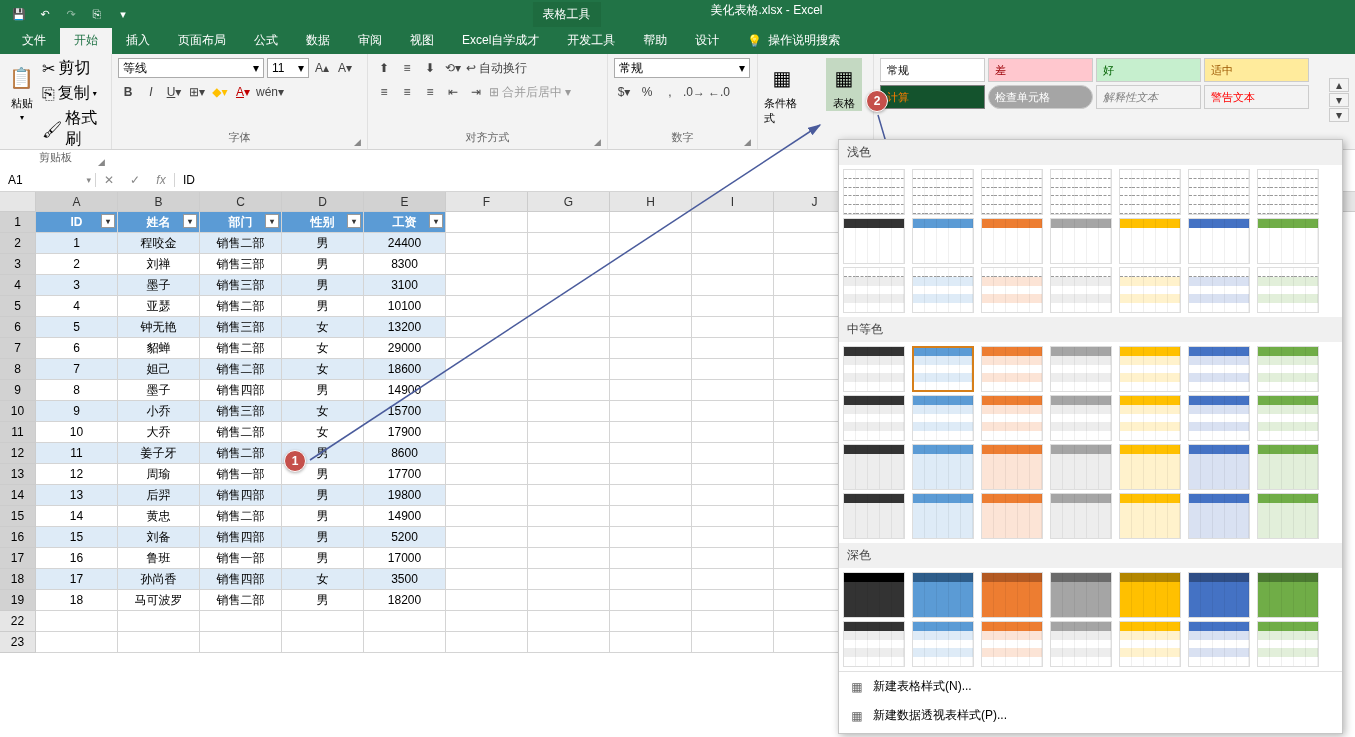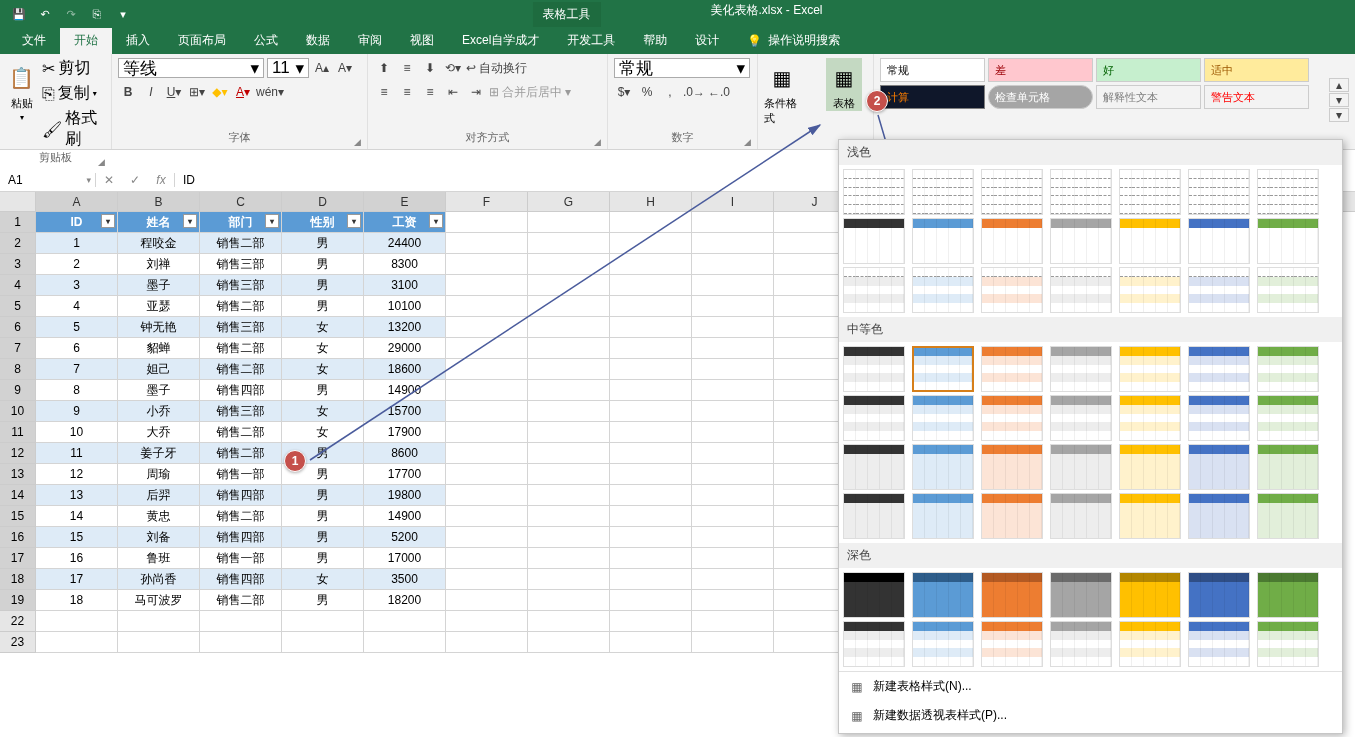--- a/index.html
+++ b/index.html
@@ -22,32 +22,32 @@
 .ribbon { height: 96px; background: #f3f3f3; border-bottom: 1px solid #d4d4d4; display: flex; }
 .rgroup { border-right: 1px solid #e0e0e0; padding: 4px 6px 2px 6px; display: flex; flex-direction: column; justify-content: space-between; }
 .rgroup-label { text-align: center; font-size: 11px; color: #666; padding-bottom: 2px; position: relative; }
 .rgroup-label .dlauncher { position: absolute; right: 0; bottom: 0; font-size: 9px; color: #888; }
 .rgroup-body { display: flex; gap: 4px; flex: 1; }
 .rcol { display: flex; flex-direction: column; gap: 2px; }
 .rrow { display: flex; align-items: center; gap: 3px; }
 .rbtn { min-width: 20px; height: 20px; display: flex; align-items: center; justify-content: center; font-size: 12px; cursor: pointer; color: #444; }
 .big-btn { width: 36px; display: flex; flex-direction: column; align-items: center; font-size: 11px; gap: 2px; padding-top: 4px; }
 .big-icon { width: 32px; height: 32px; display: flex; align-items: center; justify-content: center; font-size: 20px; }
-.combo { height: 20px; border: 1px solid #ababab; background: #fff; font-size: 17px; padding: 0 4px; display: flex; align-items: center; justify-content: space-between; }
+.combo { height: 20px; border: 1px solid #ababab; background: #fff; font-size: 12px; padding: 0 4px; display: flex; align-items: center; justify-content: space-between; }
 
 
 .styles-box { display: grid; grid-template-columns: repeat(4, 105px); grid-template-rows: 24px 24px; gap: 3px 3px; }
 .style-cell { border: 1px solid #ccc; font-size: 11px; display: flex; align-items: center; padding-left: 6px; }
 .sc-normal { background: #fff; }
 .sc-bad { background: #ffc7ce; color: #9c0006; }
 .sc-good { background: #c6efce; color: #006100; }
 .sc-neutral { background: #ffeb9c; color: #9c5700; }
-.sc-calc { background: #0f172a; color: #fa7d00; border: 1px solid #7f7f7f; }
+.sc-calc { background: #14532d; color: #fa7d00; border: 1px solid #7f7f7f; }
 .sc-check { background: #a5a5a5; color: #fff; border-radius: 12px; }
-.sc-explain { color: #7f7f7f; }
+.sc-explain { color: #7f7f7f; font-style: italic; }
 .sc-warn { color: #ff0000; }
 
 
 .fxbar { height: 24px; border-bottom: 1px solid #d4d4d4; display: flex; align-items: center; background: #fff; }
 .namebox { width: 96px; border-right: 1px solid #d4d4d4; font-size: 12px; padding-left: 8px; display: flex; align-items: center; justify-content: space-between; padding-right: 4px; }
 .fx-btns { display: flex; border-right: 1px solid #d4d4d4; }
 .fx-btn { width: 26px; display: flex; align-items: center; justify-content: center; color: #888; font-size: 12px; }
 .fx-input { flex: 1; padding-left: 8px; font-size: 12px; }
 
 

